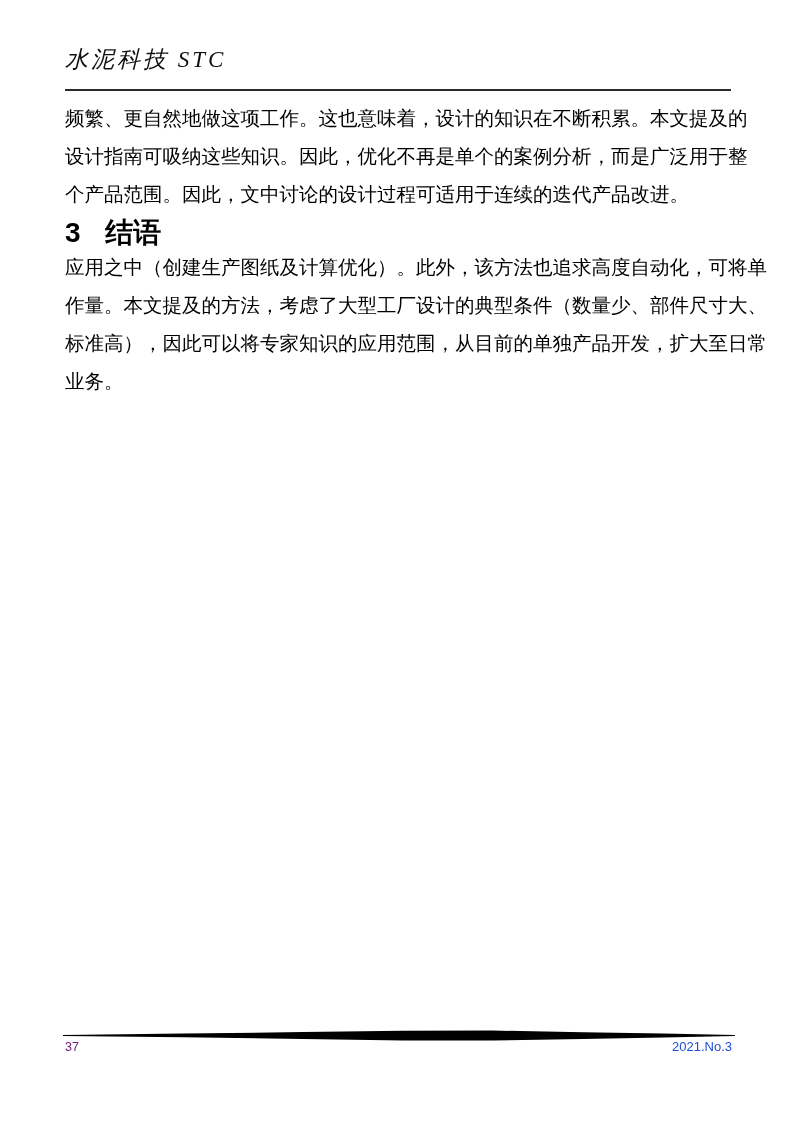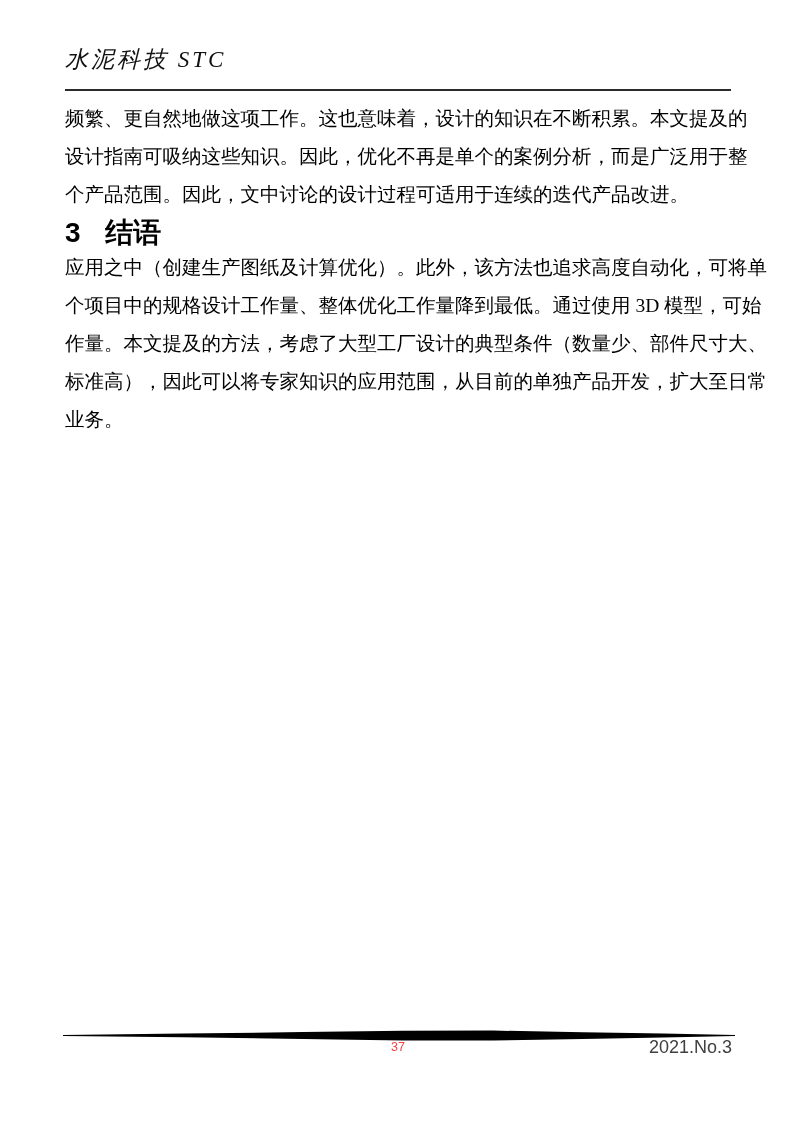--- a/index.html
+++ b/index.html
@@ -71,34 +71,33 @@
     top: 1028px;
     left: 63px;
     width: 672px;
     height: 12px;
   }
   .footer-pagenum {
     position: absolute;
     top: 1039px;
     left: 65px;
     width: 666px;
-    text-align: center;
     font-size: 12.5px;
     line-height: 16px;
     font-family: "Liberation Sans", "DejaVu Sans", sans-serif;
-    color: #ef4444;
+    color: #701a75;
   }
   .footer-issue {
     position: absolute;
     top: 1039px;
     right: 61px;
-    font-size: 18px;
+    font-size: 13px;
     line-height: 16px;
     font-family: "Liberation Sans", "DejaVu Sans", sans-serif;
-    color: #404040;
+    color: #1d4ed8;
   }
 </style>
 </head>
 <body>
 
 <div class="page">
 
   <div class="header-title">水泥科技 STC</div>
   <div class="header-rule"></div>
 
@@ -110,21 +109,20 @@
       <div class="line last">个产品范围。因此，文中讨论的设计过程可适用于连续的迭代产品改进。</div>
     </div>
 
     <div class="section-heading">
       <span class="heading-number">3</span>
       <span class="heading-title">结语</span>
     </div>
 
     <div>
       <div class="line">应用之中（创建生产图纸及计算优化）。此外，该方法也追求高度自动化，可将单</div>
-      <div class="line">个项目中的规格设计工作量、整体优化工作量降到最低。通过使用 3D 模型，可始</div>
       <div class="line">作量。本文提及的方法，考虑了大型工厂设计的典型条件（数量少、部件尺寸大、</div>
       <div class="line">标准高），因此可以将专家知识的应用范围，从目前的单独产品开发，扩大至日常</div>
       <div class="line last">业务。</div>
     </div>
 
   </div>
 
   <div class="footer-rule">
     <svg width="672" height="12" viewBox="0 0 672 12">
       <polygon fill="#000000" points="0,5 120,3.6 240,2 340,0.8 430,0.6 520,2.2 600,3.6 672,5 672,6 600,7.4 520,9 430,10.6 340,10.4 240,9 120,7.2 0,6"></polygon>

